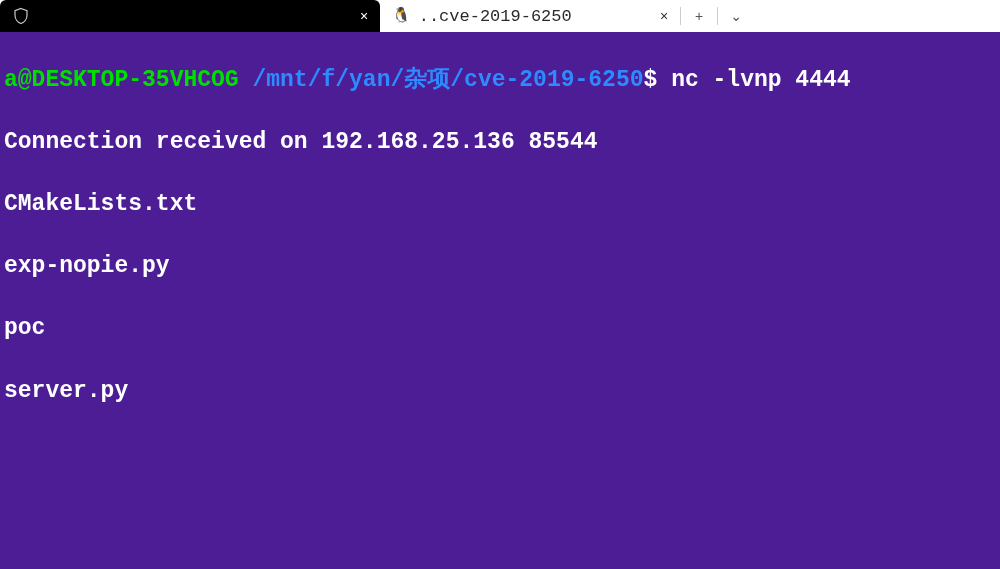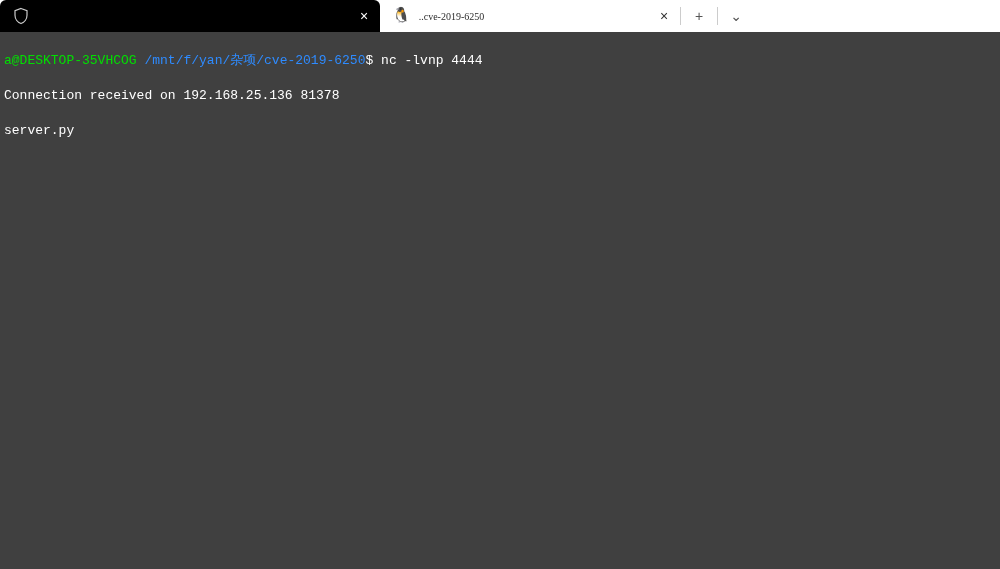--- a/index.html
+++ b/index.html
@@ -40,22 +40,22 @@
       border-top-left-radius: 0;
       border-top-right-radius: 0;
     }
     .tab-icon {
       margin-right: 8px;
       display: inline-flex;
       align-items: center;
     }
     .tab-title {
       flex: 1;
-      font-family: Liberation Serif, serif;
-      font-size: 10px;
+      font-family: Liberation Mono, monospace;
+      font-size: 17px;
       white-space: nowrap;
       overflow: hidden;
       text-overflow: ellipsis;
     }
     .tab-close {
       width: 16px;
       height: 16px;
       display: inline-flex;
       align-items: center;
       justify-content: center;
@@ -82,26 +82,26 @@
       color: #555;
       font-size: 14px;
       cursor: pointer;
     }
     .divider {
       width: 1px;
       height: 18px;
       background: #ccc;
     }
     .terminal {
-      background: #404040;
+      background: #4c1d95;
       color: #ffffff;
       height: calc(569px - 32px);
       padding: 2px 4px;
-      font-size: 13px;
-      font-weight: normal;
+      font-size: 23px;
+      font-weight: bold;
       line-height: 1.35;
       white-space: pre;
       overflow: hidden;
     }
     .prompt-user {
       color: #00e000;
     }
     .prompt-path {
       color: #2e8bff;
     }
@@ -144,15 +144,18 @@
   <div class="tab-actions">
     <span class="divider"></span>
     <span class="tab-action-btn">+</span>
     <span class="divider"></span>
     <span class="tab-action-btn">⌄</span>
   </div>
 </div>
 
 <div class="terminal">
 <span class="term-line"><span class="prompt-user">a@DESKTOP-35VHCOG</span><span> </span><span class="prompt-path">/mnt/f/yan/杂项/cve-2019-6250</span><span class="prompt-dollar">$</span><span class="prompt-cmd"> nc -lvnp 4444</span></span>
-<span class="term-line">Connection received on 192.168.25.136 81378</span>
+<span class="term-line">Connection received on 192.168.25.136 85544</span>
+<span class="term-line">CMakeLists.txt</span>
+<span class="term-line">exp-nopie.py</span>
+<span class="term-line">poc</span>
 <span class="term-line">server.py</span>
 </div>
 
 </body></html>

